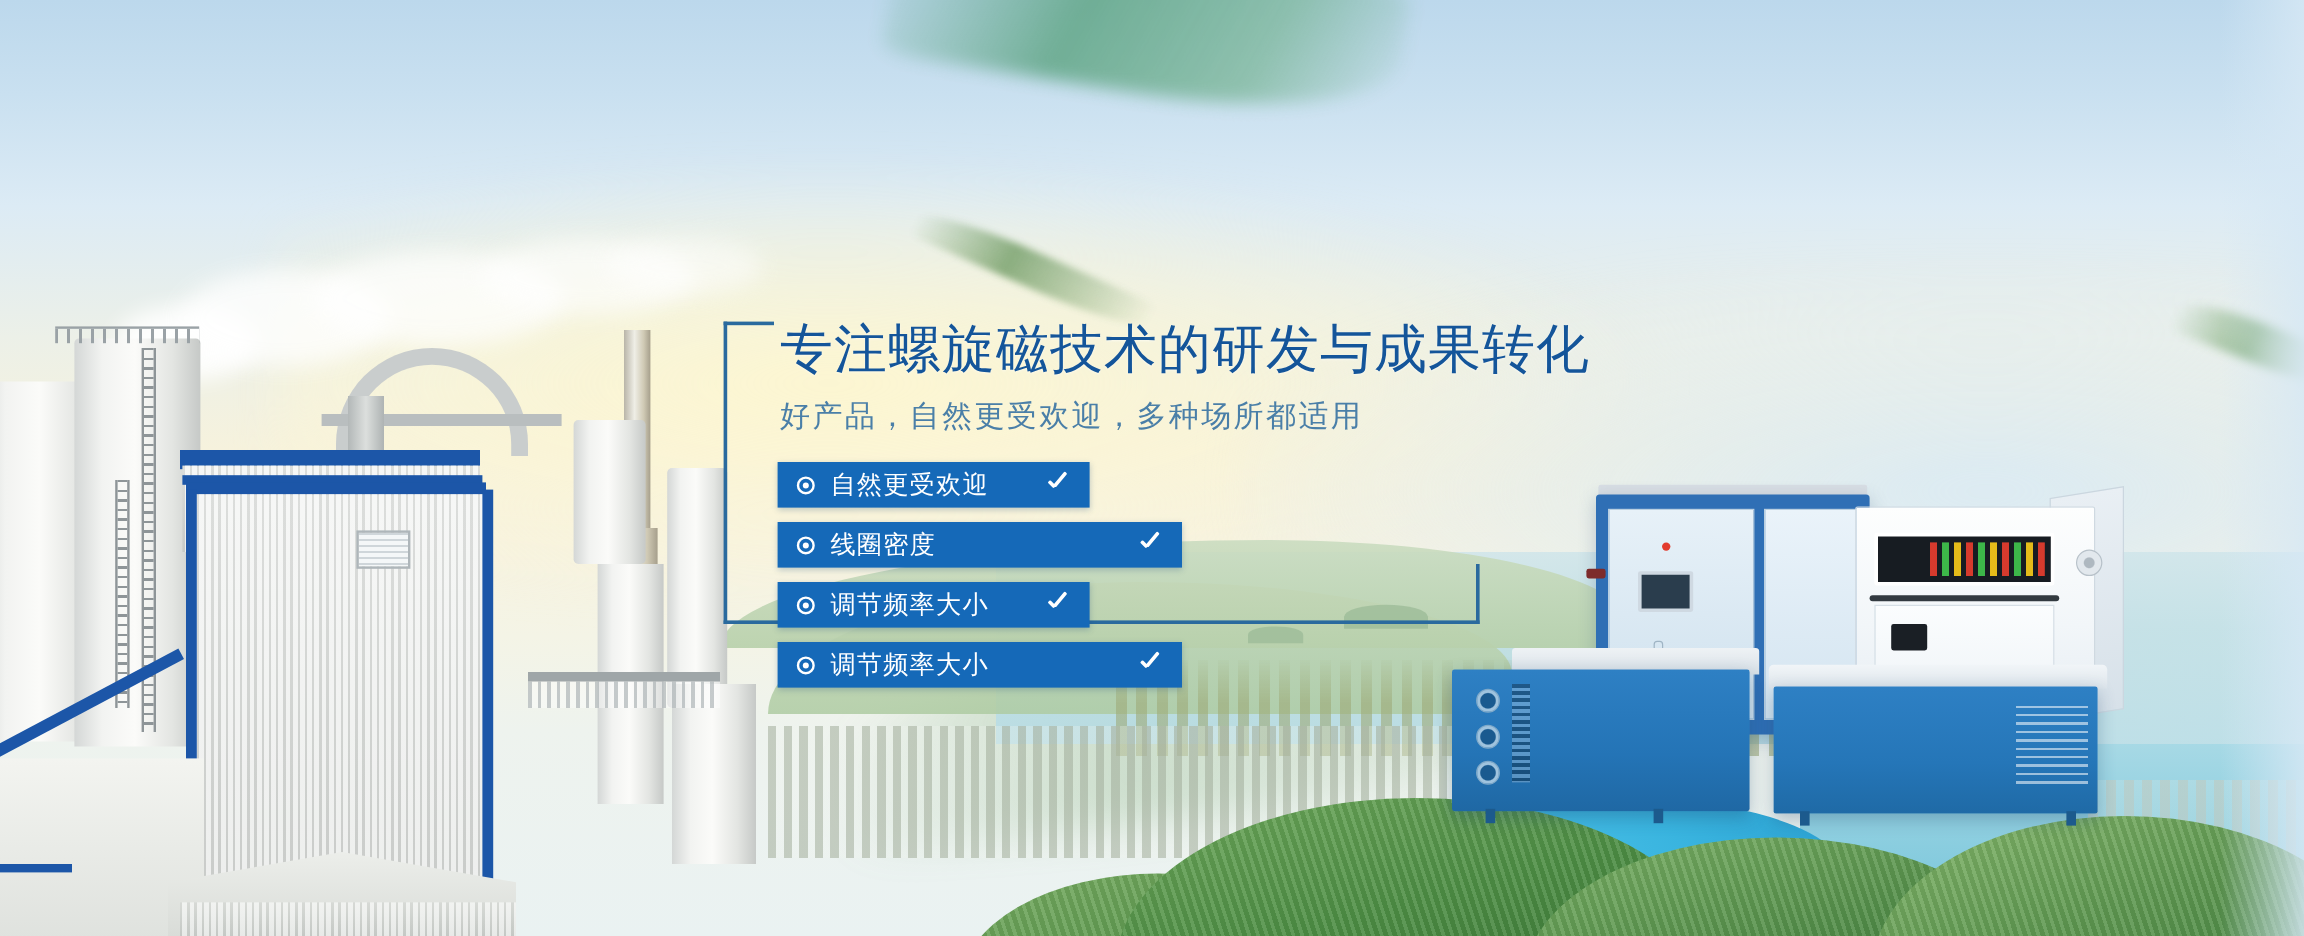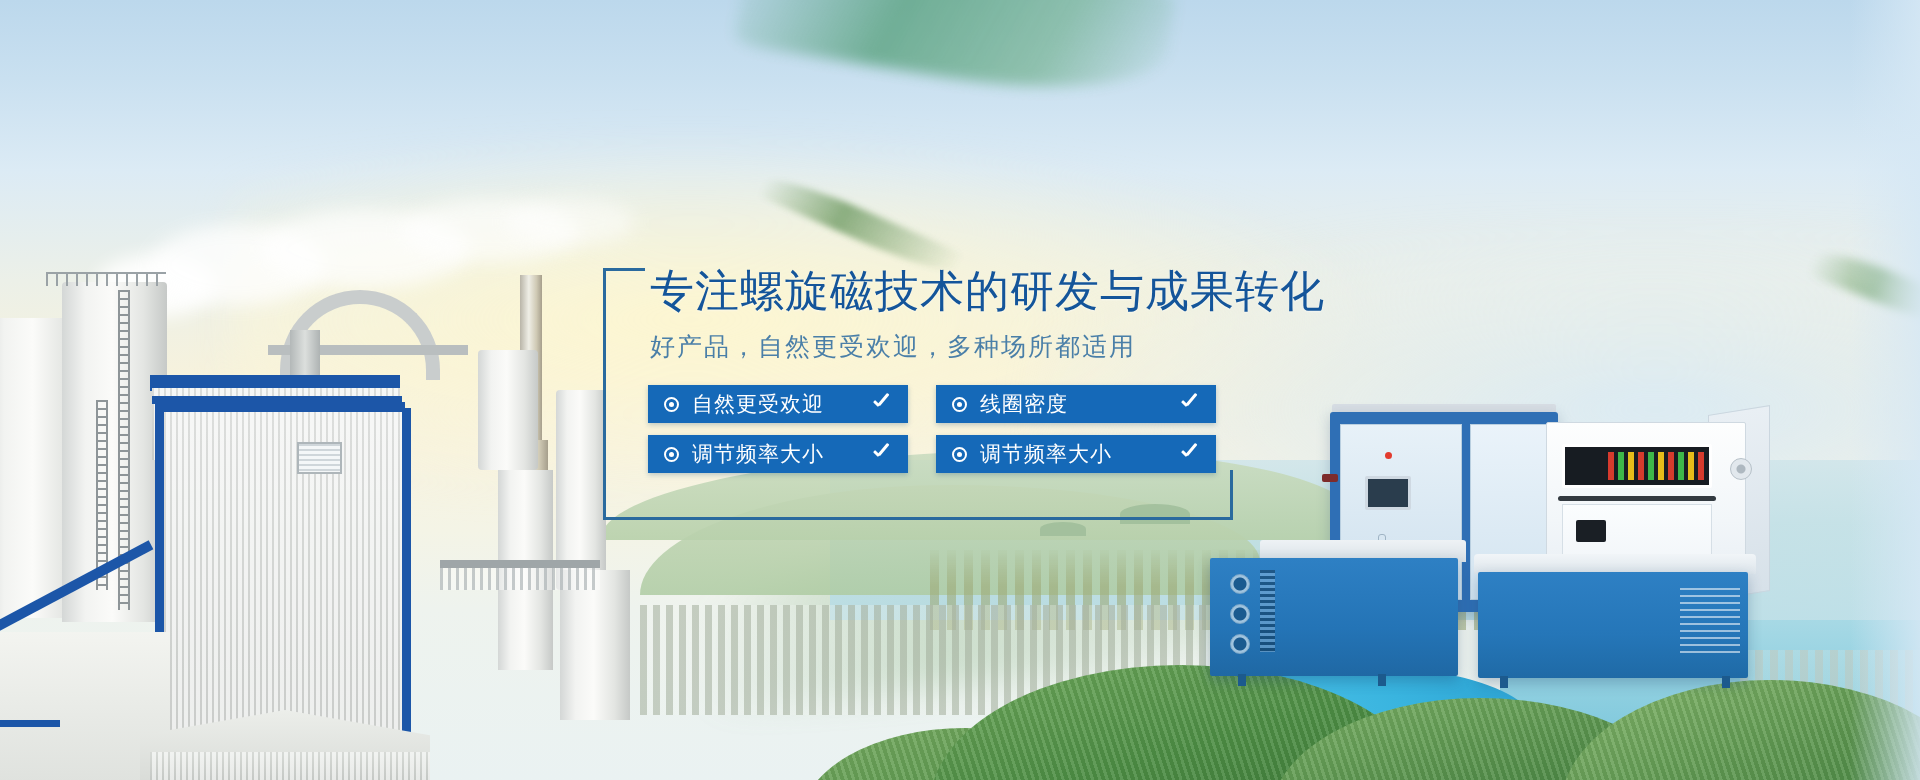--- a/index.html
+++ b/index.html
@@ -175,21 +175,21 @@
   .tags { position:absolute; left:648px; top:385px; width:620px;
       display:flex; flex-wrap:wrap; gap:12px 28px; }
   .tag {
       display:flex; align-items:center;
       height:38px; padding:0 16px;
       background:#1569b8; color:#fff;
       font-size:21px; letter-spacing:1px;
       box-shadow:0 2px 5px rgba(20,70,120,.25);
   }
   .tag.w1 { width:260px; }
-  .tag.w2 { width:280px; }
+  .tag.w2 { width:337px; }
   .tag .dot {
       width:15px; height:15px; border-radius:50%;
       border:2px solid #fff; position:relative; flex:0 0 auto; margin-right:13px;
   }
   .tag .dot::after {
       content:""; position:absolute; left:3px; top:3px; width:5px; height:5px;
       border-radius:50%; background:#fff;
   }
   .tag .label { flex:1 1 auto; white-space:nowrap; }
   .tag .check {

